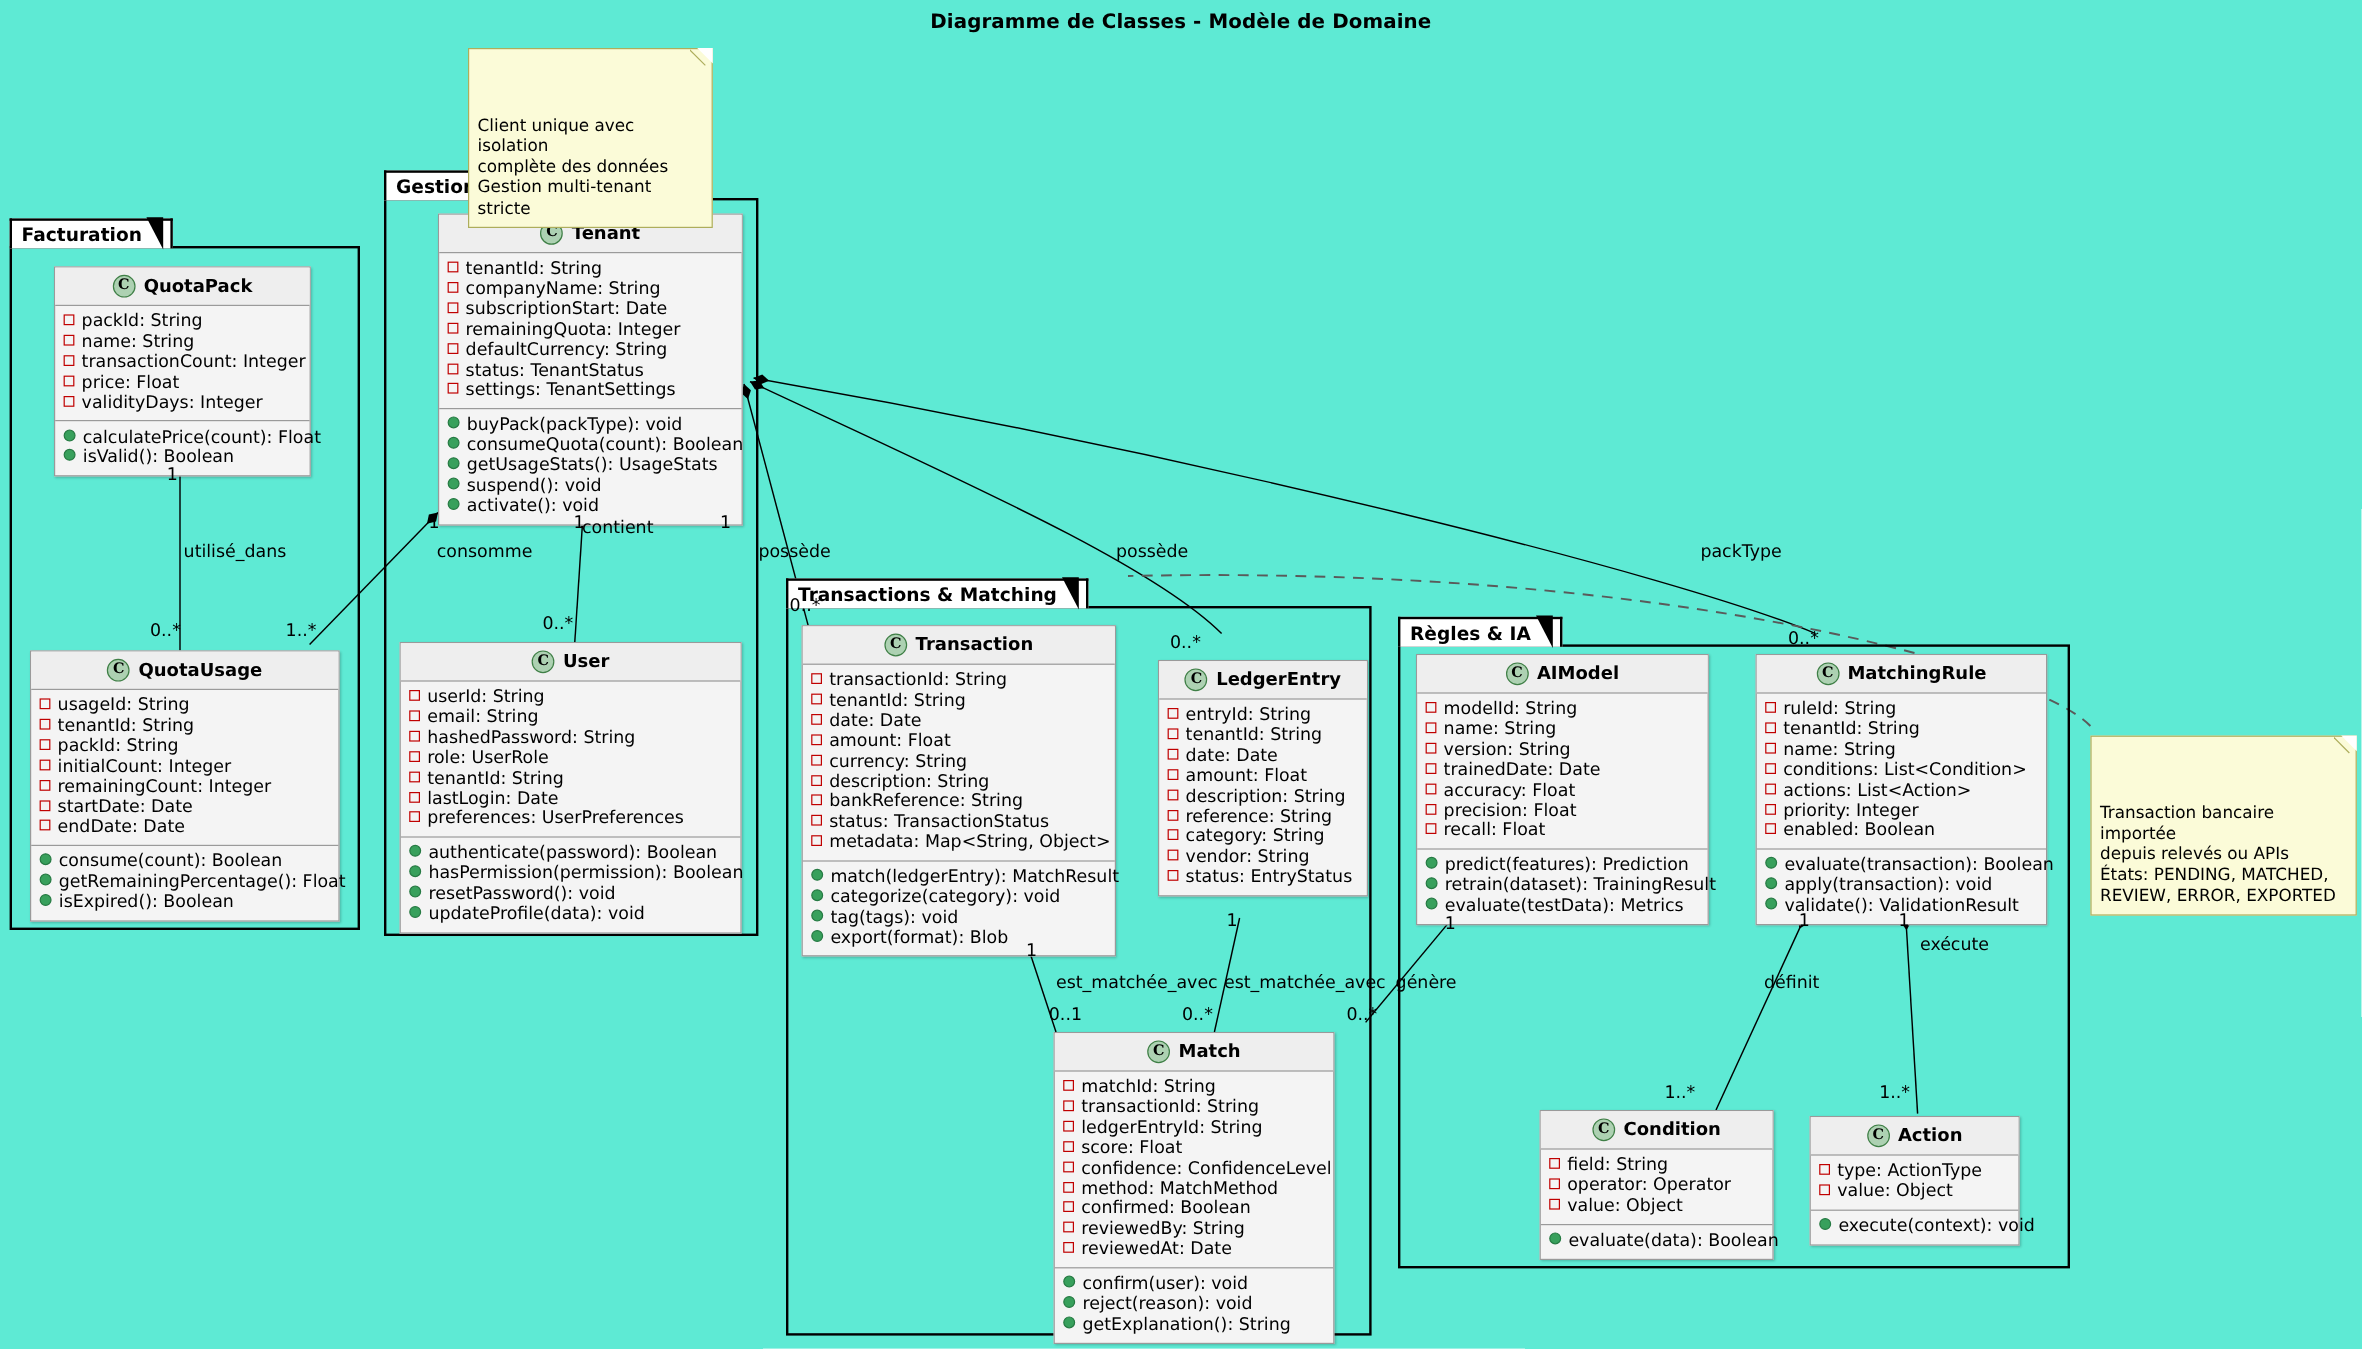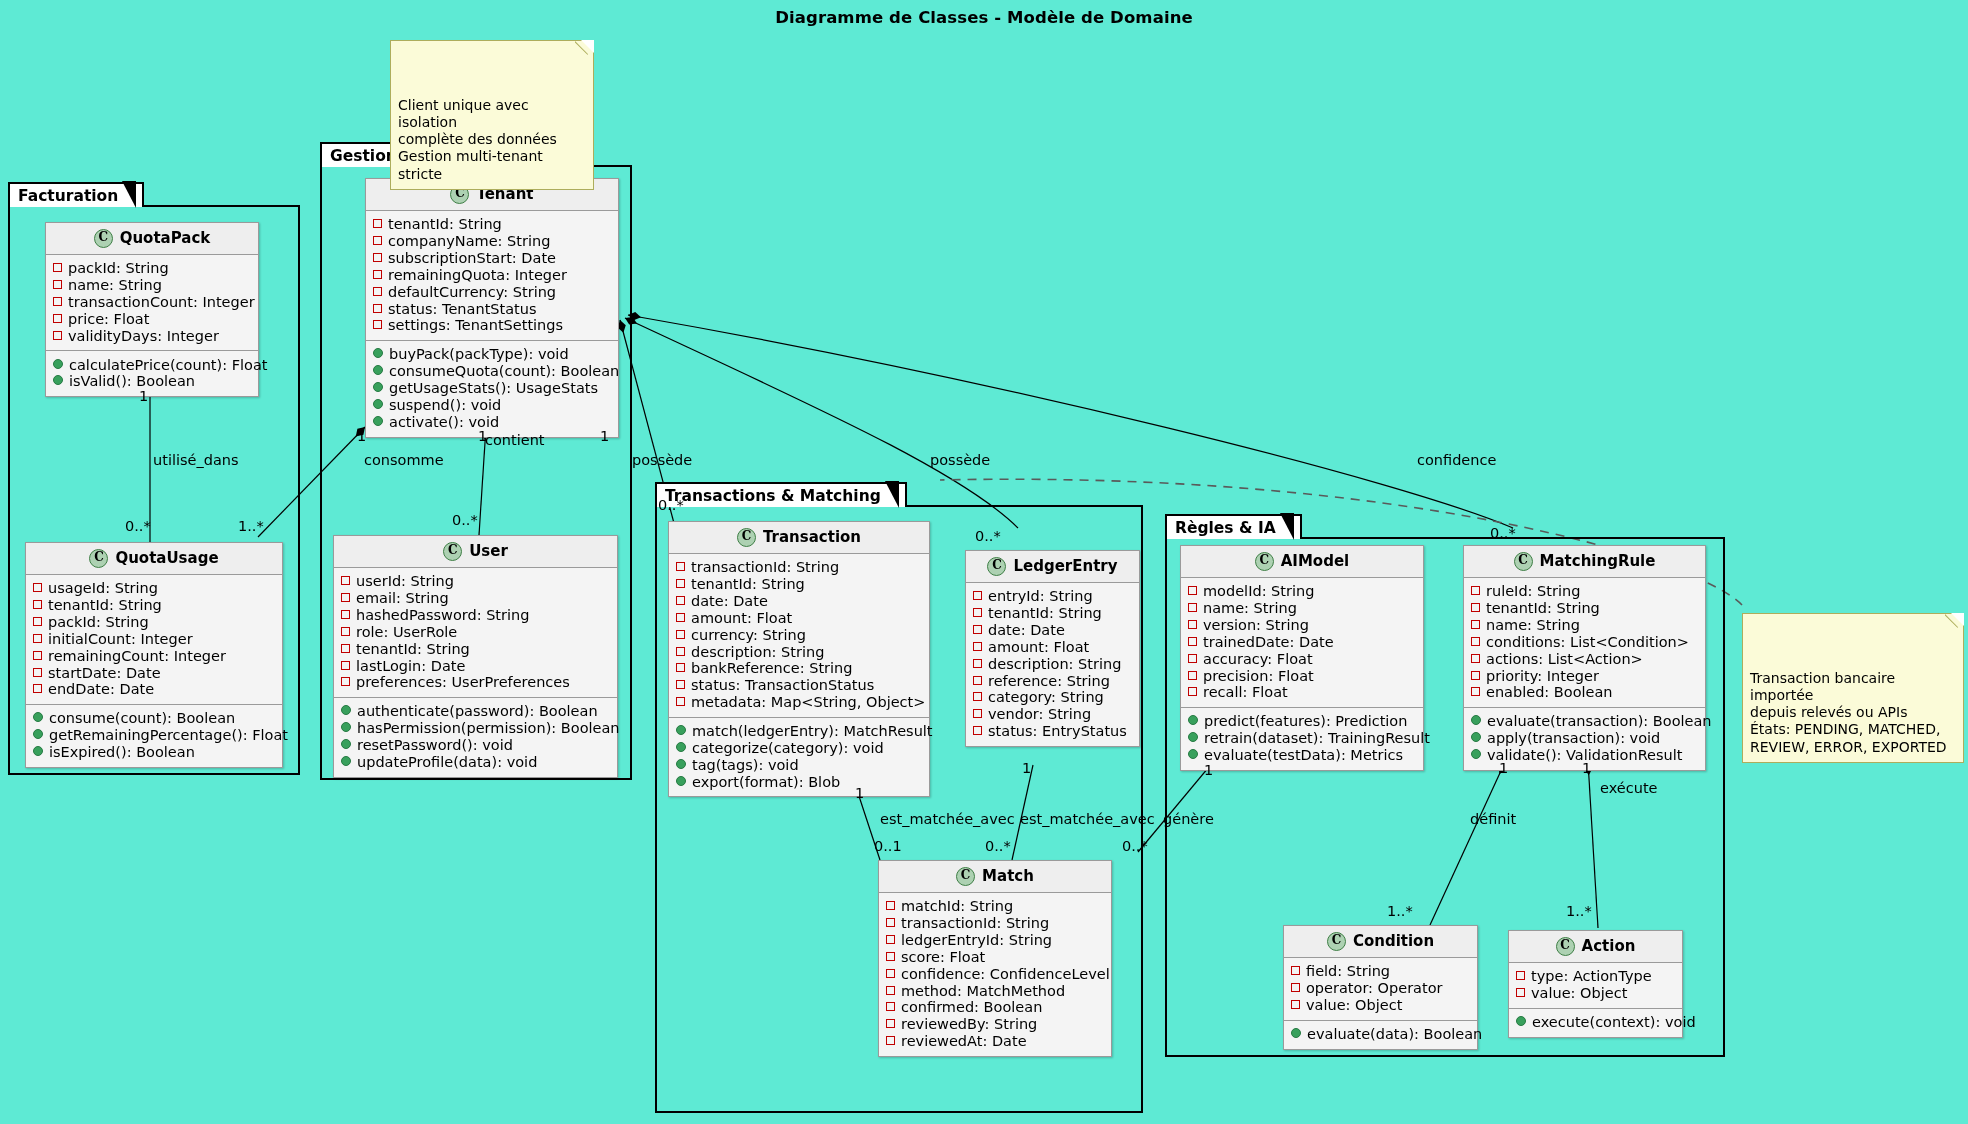--- a/index.html
+++ b/index.html
@@ -622,20 +622,34 @@
         </div>
       <div class="member">
           <span class="mark-field"></span>
           <span>reviewedBy: String</span>
         </div>
       <div class="member">
           <span class="mark-field"></span>
           <span>reviewedAt: Date</span>
         </div>
     </div>
+    <div class="compartment">
+      <div class="member">
+          <span class="mark-method"></span>
+          <span>confirm(user): void</span>
+        </div>
+      <div class="member">
+          <span class="mark-method"></span>
+          <span>reject(reason): void</span>
+        </div>
+      <div class="member">
+          <span class="mark-method"></span>
+          <span>getExplanation(): String</span>
+        </div>
+    </div>
   </div>
 
   <div class="uml-class" style="left:1180px; top:545px; width:244px;">
     <div class="class-header">
       <span class="class-icon">C</span>
       <span class="class-name">AIModel</span>
     </div>
     <div class="compartment">
       <div class="member">
           <span class="mark-field"></span>
@@ -798,21 +812,21 @@
     <span>Client unique avec isolation
 complète des données
 Gestion multi-tenant stricte</span>
   </div>
 
   <div class="edge-label" style="left:153px; top:452px;">utilisé_dans</div>
   <div class="edge-label" style="left:340px; top:452px;margin-left:24px;">consomme</div>
   <div class="edge-label" style="left:485px; top:432px;">contient</div>
   <div class="edge-label" style="left:632px; top:452px;">possède</div>
   <div class="edge-label" style="left:930px; top:452px;">possède</div>
-  <div class="edge-label" style="left:1417px; top:452px;">confidence</div>
+  <div class="edge-label" style="left:1417px; top:452px;">packType</div>
   <div class="edge-label" style="left:880px; top:811px;">est_matchée_avec</div>
   <div class="edge-label" style="left:1020px; top:811px;">est_matchée_avec</div>
   <div class="edge-label" style="left:1163px; top:811px;">génère</div>
   <div class="edge-label" style="left:1470px; top:811px;">définit</div>
   <div class="edge-label" style="left:1600px; top:780px;">exécute</div>
 
   <div class="mult-label" style="left:139px; top:388px;">1</div>
   <div class="mult-label" style="left:125px; top:518px;">0..*</div>
   <div class="mult-label" style="left:238px; top:518px;">1..*</div>
   <div class="mult-label" style="left:357px; top:428px;">1</div>

